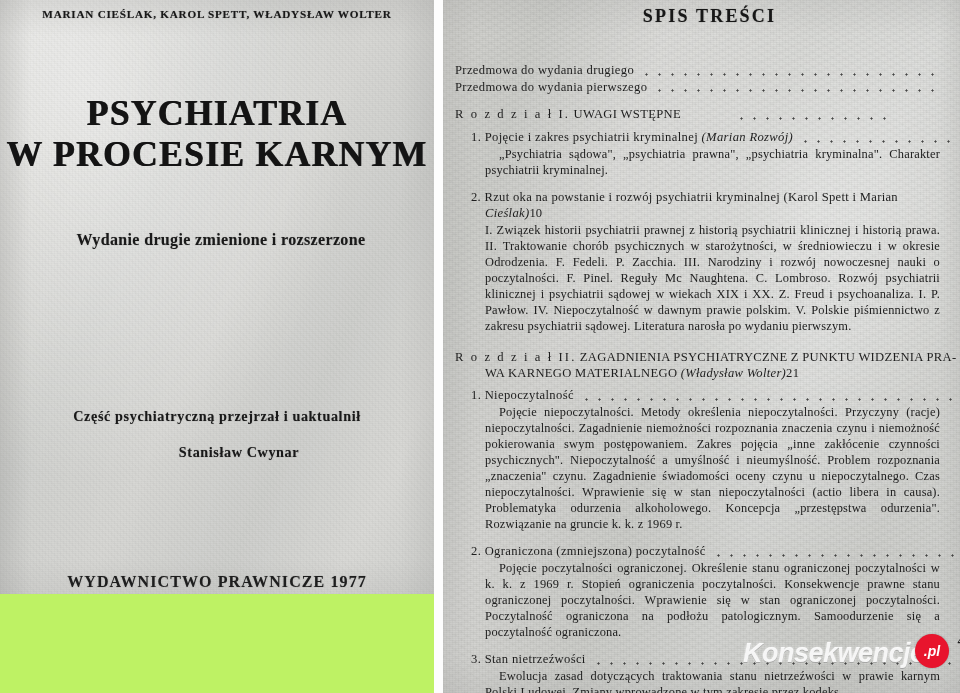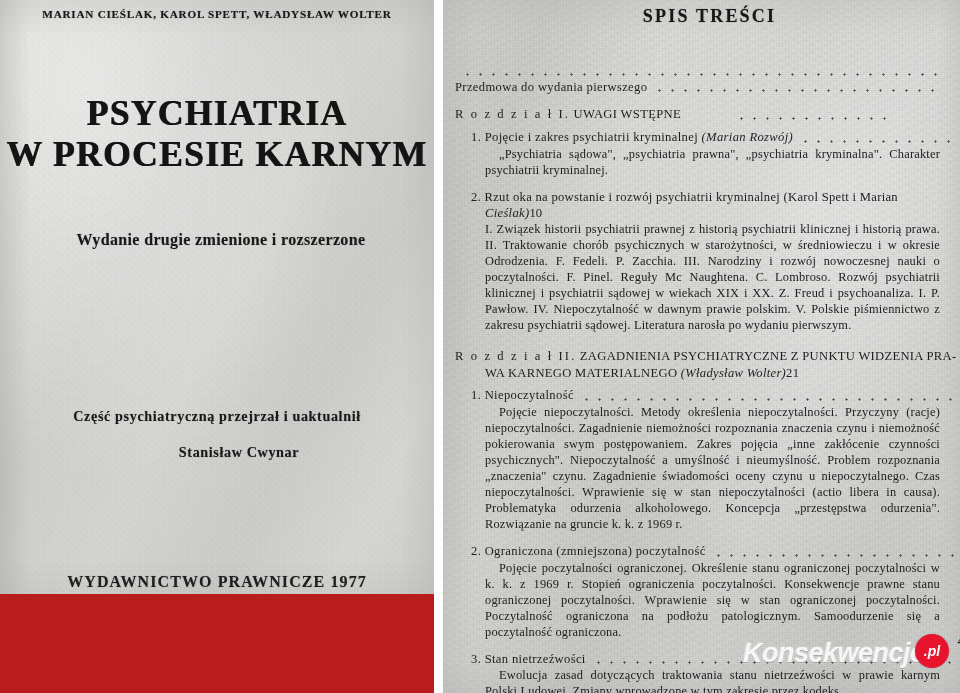--- a/index.html
+++ b/index.html
@@ -10,21 +10,21 @@
   body {
     width: 960px;
     height: 693px;
     overflow: hidden;
     font-family: "Liberation Serif", serif;
   }
   #scan {
     position: relative;
     width: 960px;
     height: 693px;
-    background: #b91c1c;
+    background: #bef264;
     overflow: hidden;
   }
 
   
   .left-page {
     position: absolute;
     left: 0;
     top: 0;
     width: 434px;
     height: 594px;
@@ -377,20 +377,21 @@
 
   <div class="gutter"></div>
 
   <div class="right-page">
     <div class="rp-inner">
       <div class="toc-heading">SPIS TREŚCI</div>
 
       <div class="toc-body">
 
         <div class="entry">
+          <span class="etext">Przedmowa do wydania drugiego</span>
           <span class="leader"></span>
           <span class="pageno">3</span>
         </div>
 
         <div class="entry">
           <span class="etext">Przedmowa do wydania pierwszego</span>
           <span class="leader"></span>
           <span class="pageno">4</span>
         </div>
 

